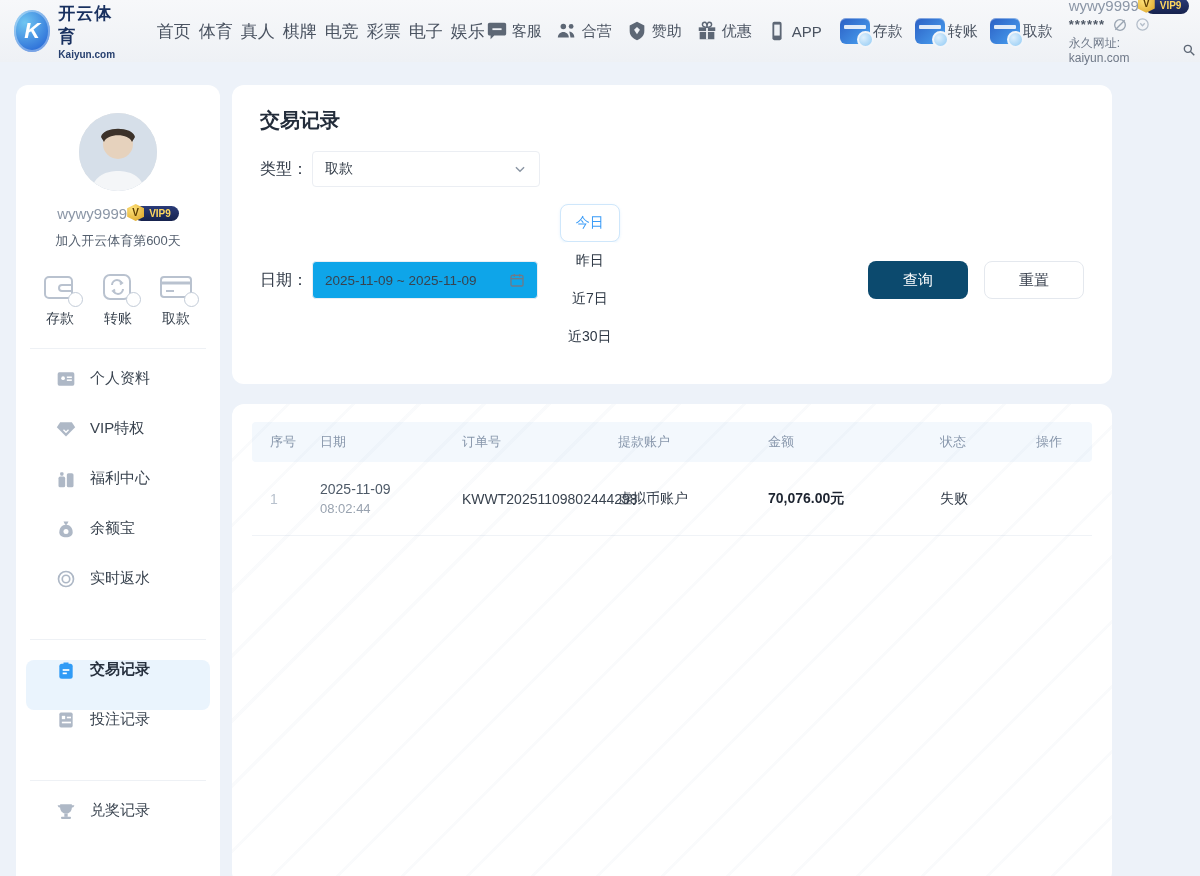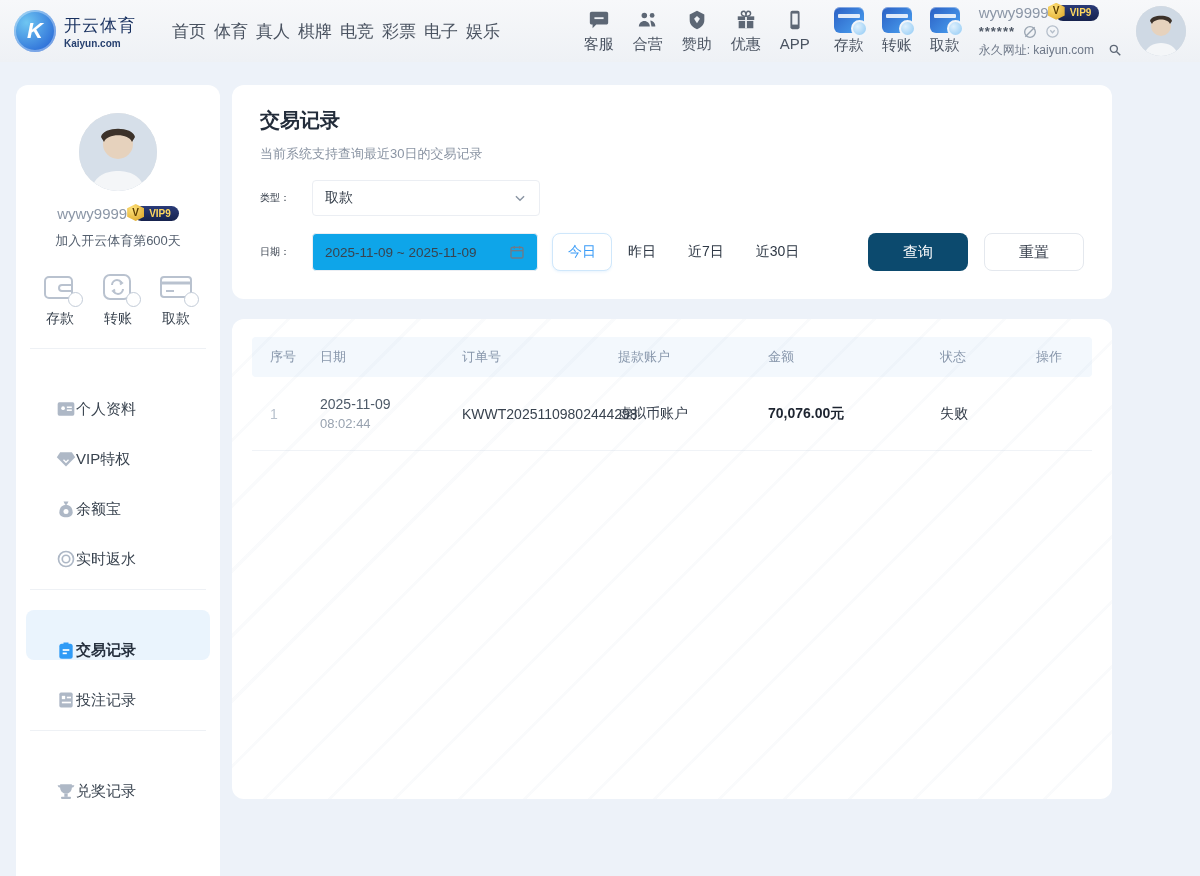--- a/index.html
+++ b/index.html
@@ -10,29 +10,29 @@
 
   
   .topbar { height:62px; display:flex; align-items:center; padding:0 14px;
             background:linear-gradient(#f7f8fa,#eef1f5); }
   .logo { display:flex; align-items:center; gap:8px; cursor:pointer; }
   .logo-badge { width:42px; height:42px; border-radius:50%;
     background:radial-gradient(circle at 30% 30%, #6fc6f2, #2f72d9 75%);
     color:#fff; font-weight:bold; font-size:22px; font-style:italic;
     display:flex; align-items:center; justify-content:center;
     box-shadow:inset 0 0 0 2px rgba(255,255,255,.35); }
-  .logo-text-cn { font-size:17px; font-weight:normal; color:#18305f; letter-spacing:1px; }
+  .logo-text-cn { font-size:17px; font-weight:bold; color:#18305f; letter-spacing:1px; }
   .logo-text-en { font-size:10px; font-weight:bold; color:#27406f; margin-top:1px; }
 
   .nav { display:flex; gap:8px; margin-left:36px; }
   .nav-item { font-size:17px; color:#4a5361; cursor:pointer; white-space:nowrap; }
 
   .topbar-right { margin-left:auto; display:flex; align-items:center; }
   .tb-group { display:flex; gap:13px; }
-  .tb-item { display:flex; flex-direction:column; align-items:center; gap:3px;
+  .tb-item { display:flex; align-items:center; gap:3px;
              cursor:pointer; min-width:36px; }
   .tb-item .ic { width:24px; height:24px; color:#5d6775; display:flex;
                  align-items:center; justify-content:center; }
   .tb-item .lbl { font-size:15px; color:#4a5361; white-space:nowrap; }
   .pay-group { margin-left:18px; display:flex; gap:12px; }
   .pay-ic { position:relative; width:30px; height:26px; border-radius:6px;
     background:linear-gradient(135deg,#2b5fc4,#4ba4f2);
     box-shadow:inset 0 1px 0 rgba(255,255,255,.4); }
   .pay-ic::before { content:""; position:absolute; left:4px; top:7px; width:22px;
     height:4px; background:rgba(255,255,255,.85); border-radius:1px; }
@@ -81,50 +81,50 @@
   .qa-item { display:flex; flex-direction:column; align-items:center; gap:8px;
              cursor:pointer; }
   .qa-ic { width:36px; height:30px; color:#b9c2cf; position:relative; }
   .qa-ic::after { content:""; position:absolute; right:-5px; bottom:-5px;
     width:13px; height:13px; border-radius:50%; background:#fff;
     border:1.5px solid #c3ccd8; }
   .qa-lbl { font-size:14px; color:#39434f; }
 
   .divider { height:1px; background:#eef1f5; margin:20px 14px; }
 
-  .menu-item { height:50px; display:flex; align-items:flex-end; 
+  .menu-item { height:50px; display:flex; align-items:flex-start; gap:14px;
     padding-left:30px; margin:0 10px; border-radius:8px; cursor:pointer;
     font-size:15px; color:#39434f; }
   .menu-item .mi-ic { width:20px; height:20px; color:#aeb8c6; flex:none; }
   .menu-item.active { background:#eaf4fd; }
   .menu-item.active .mi-ic { color:#2f9bf6; }
   .menu-item.active .mi-lbl { color:#27313f; font-weight:bold; }
 
   
   .main { flex:1; min-width:0; }
   .card { background:#fff; border-radius:12px; }
   .filter-card { padding:22px 28px 28px; }
   .page-title { font-size:20px; font-weight:bold; color:#222c3a; }
   .page-subtitle { font-size:13px; color:#8a94a3; margin-top:11px; }
 
   .filter-row { display:flex; align-items:center; margin-top:17px; }
-  .f-label { width:52px; font-size:10px; color:#333c49; flex:none; }
+  .f-label { width:52px; font-size:16px; color:#333c49; flex:none; }
   .select-box { width:228px; height:36px; border:1px solid #ebeef3; border-radius:4px;
     display:flex; align-items:center; justify-content:space-between;
     padding:0 12px; cursor:pointer; background:#fff; }
   .select-value { font-size:14px; color:#2f3945; }
   .chev { width:14px; height:14px; color:#8a95a3; }
 
   .date-box { width:226px; height:38px; border:1px solid #ebeef3; border-radius:4px;
     display:flex; align-items:center; justify-content:space-between;
     padding:0 12px; cursor:pointer; background:#0ea5e9; }
   .date-value { font-size:13.5px; color:#39434f; }
   .cal-ic { width:16px; height:16px; color:#6f7a88; }
 
-  .shortcuts { display:flex; align-items:center; margin-left:14px; }
+  .shortcuts { display:flex; align-items:center; margin-left:14px;flex-direction:column; }
   .sc-btn { height:38px; padding:0 15px; display:flex; align-items:center;
     font-size:14px; color:#2e3845; cursor:pointer; background:#fff;
     border:1px solid transparent; border-radius:8px; }
   .sc-btn.active { border-color:#cfe7fb; color:#3b9cf7;
     box-shadow:0 1px 3px rgba(59,156,247,.12); }
 
   .filter-actions { margin-left:auto; display:flex; gap:16px; }
   .btn { height:38px; width:100px; border-radius:8px; font-size:15px;
     display:flex; align-items:center; justify-content:center; cursor:pointer; }
   .btn-primary { background:#0c4a6e; color:#fff; }
@@ -361,20 +361,30 @@
           <svg viewBox="0 0 24 24" width="20" height="20" fill="currentColor">
               <path d="M5 4h14l4 6-11 11L1 10z"></path>
               <path d="M9 13l3 3 3-3" fill="none" stroke="#fff" stroke-width="1.6"></path>
             </svg>
         </span>
         <span class="mi-lbl">VIP特权</span>
       </div>
       <div class="menu-item">
         <span class="mi-ic">
           <svg viewBox="0 0 24 24" width="20" height="20" fill="currentColor">
+              <rect x="3" y="9" width="8" height="13" rx="2"></rect>
+              <rect x="13" y="5" width="8" height="17" rx="2"></rect>
+              <rect x="5" y="4" width="4" height="4" rx="1"></rect>
+            </svg>
+        </span>
+        <span class="mi-lbl">福利中心</span>
+      </div>
+      <div class="menu-item">
+        <span class="mi-ic">
+          <svg viewBox="0 0 24 24" width="20" height="20" fill="currentColor">
               <path d="M9 3h6l-2 4h-2z"></path>
               <path d="M12 7c5 0 8 4 8 9 0 4-3 6-8 6s-8-2-8-6c0-5 3-9 8-9z"></path>
               <circle cx="12" cy="15" r="3" fill="#fff"></circle>
             </svg>
         </span>
         <span class="mi-lbl">余额宝</span>
       </div>
       <div class="menu-item">
         <span class="mi-ic">
           <svg viewBox="0 0 24 24" width="20" height="20" fill="none" stroke="currentColor" stroke-width="2">
@@ -423,21 +433,20 @@
         </span>
         <span class="mi-lbl">兑奖记录</span>
       </div>
 
     </div>
 
     <div class="main">
 
       <div class="card filter-card">
         <div class="page-title">交易记录</div>
-        <div class="page-subtitle">当前系统支持查询最近30日的交易记录</div>
 
         <div class="filter-row">
           <span class="f-label">类型：</span>
           <div class="select-box">
             <span class="select-value">取款</span>
             <span class="chev">
               <svg viewBox="0 0 24 24" width="14" height="14" fill="none" stroke="#8a95a3" stroke-width="2.4">
                   <path d="M5 9l7 7 7-7"></path>
                 </svg>
             </span>

